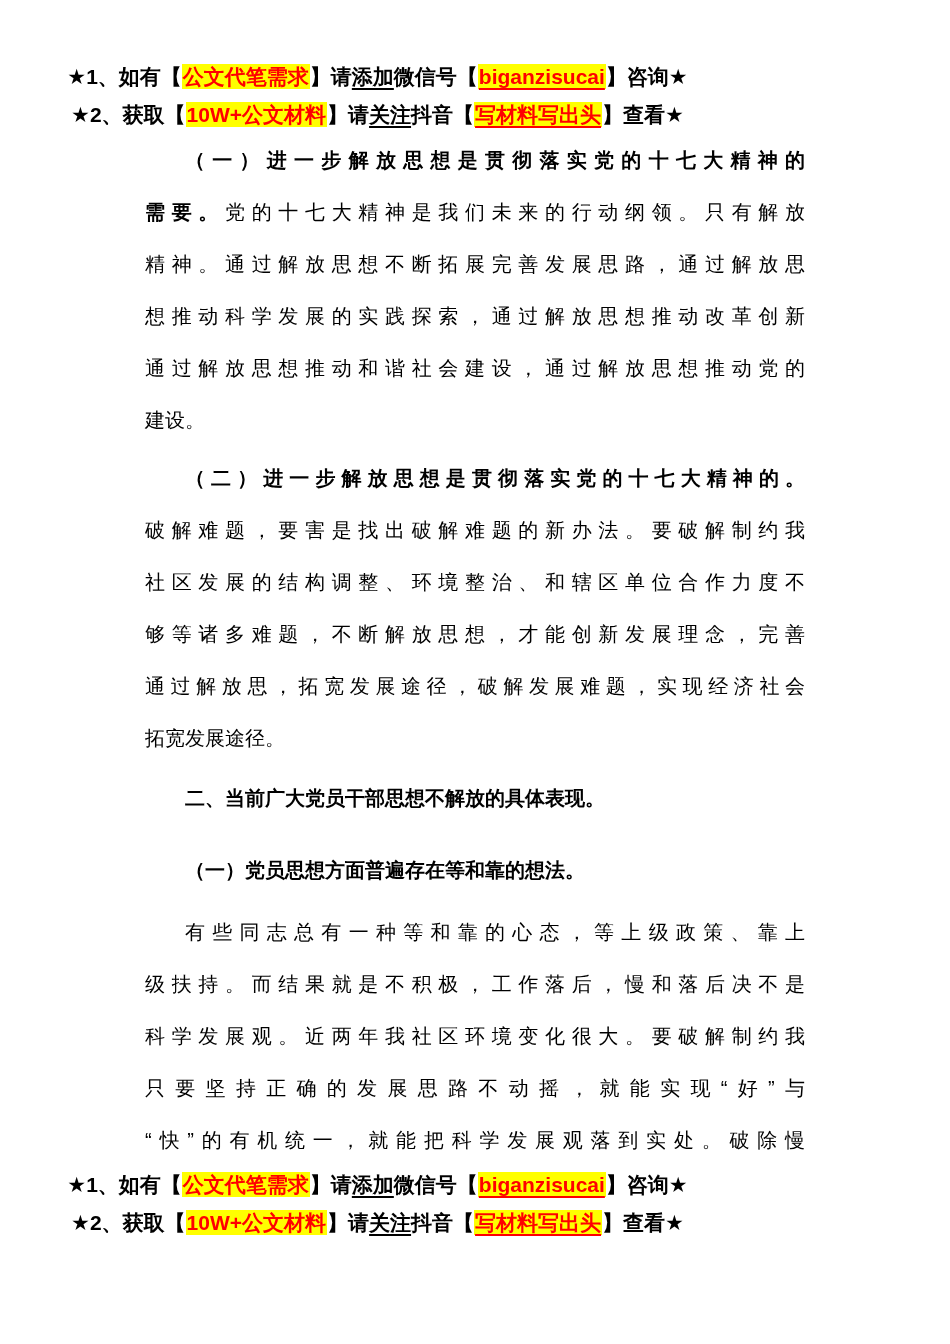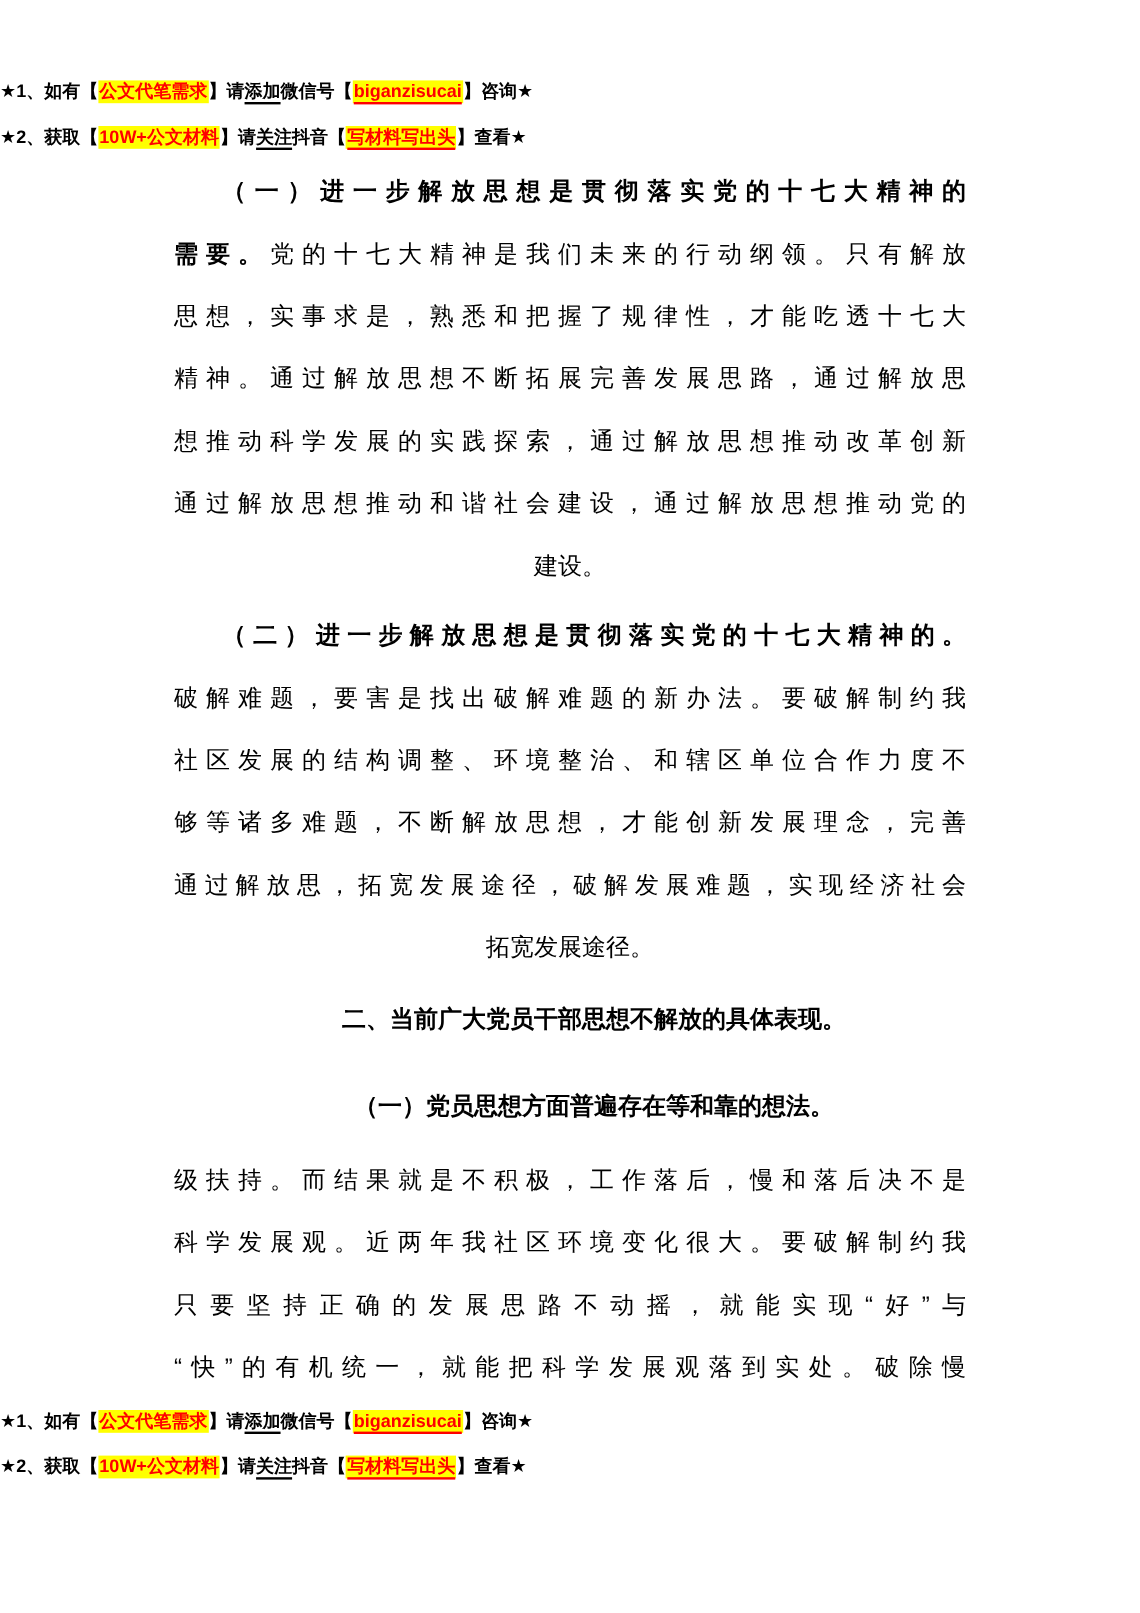--- a/index.html
+++ b/index.html
@@ -12,21 +12,22 @@
   body{
     width:950px;height:1344px;
     background:#ffffff;
     color:var(--ink);
     font-family:"Liberation Sans","DejaVu Sans",sans-serif;
     overflow:hidden;
   }
   
   .banner{
     width:755px;
-    font-size:15px;
+    text-align:center;
+    font-size:21px;
     font-weight:700;
     line-height:38px;
   }
   #header-banner{padding-top:58px;}
   #footer-banner{margin-top:0px;}
   .bline{height:38px;white-space:nowrap;}
   .seg{display:inline;}
   .seg-b{font-weight:700;color:var(--ink);}
   .seg-bu{
     font-weight:700;color:var(--ink);
@@ -56,21 +57,21 @@
   }
   .block{margin:0;}
   .block:nth-child(1){margin-top:0px;}
   .block:nth-child(2){margin-top:6px;}
   .block:nth-child(3){margin-top:8px;}
   .block:nth-child(4){margin-top:22px;font-family:Liberation Mono, monospace;}
   .block:nth-child(5){margin-top:8px;}
   .tline{
     height:52px;
     line-height:52px;
-    text-align:center;
+    text-align:left;
   }
   .tline.fill{
     text-align:justify;
     text-align-last:justify;
   }
   .tline.ind{text-indent:2em;}
   .tline.nowrap{white-space:nowrap;}
   .bold{font-weight:700;}
 </style>
 </head>
@@ -78,41 +79,41 @@
 
 <div class="banner" id="header-banner">
     <div class="bline"><span class="seg seg-b">★1、如有【</span><span class="seg seg-hl">公文代笔需求</span><span class="seg seg-b">】请</span><span class="seg seg-bu">添加</span><span class="seg seg-b">微信号【</span><span class="seg seg-hlu">biganzisucai</span><span class="seg seg-b">】咨询★</span></div>
     <div class="bline"><span class="seg seg-b">★2、获取【</span><span class="seg seg-hl">10W+公文材料</span><span class="seg seg-b">】请</span><span class="seg seg-bu">关注</span><span class="seg seg-b">抖音【</span><span class="seg seg-hlu">写材料写出头</span><span class="seg seg-b">】查看★</span></div>
   </div>
 
 <div class="doc" id="doc-body">
     <div class="block">
       <div class="tline fill ind"><span class="bold">（一）进一步解放思想是贯彻落实党的十七大精神的</span></div>
       <div class="tline fill"><span class="bold">需要。</span><span class="">党的十七大精神是我们未来的行动纲领。只有解放</span></div>
-      <div class="tline fill"><span class="">思想，实事求是，熟悉和把握了规律性，才能吃透十七大</span></div>
       <div class="tline fill"><span class="">精神。通过解放思想不断拓展完善发展思路，通过解放思</span></div>
       <div class="tline fill"><span class="">想推动科学发展的实践探索，通过解放思想推动改革创新</span></div>
       <div class="tline fill"><span class="">通过解放思想推动和谐社会建设，通过解放思想推动党的</span></div>
       <div class="tline"><span class="">建设。</span></div>
     </div>
     <div class="block">
       <div class="tline fill ind nowrap"><span class="bold">（二）进一步解放思想是贯彻落实党的十七大精神的。</span></div>
       <div class="tline fill"><span class="">破解难题，要害是找出破解难题的新办法。要破解制约我</span></div>
       <div class="tline fill"><span class="">社区发展的结构调整、环境整治、和辖区单位合作力度不</span></div>
       <div class="tline fill"><span class="">够等诸多难题，不断解放思想，才能创新发展理念，完善</span></div>
       <div class="tline fill"><span class="">通过解放思，拓宽发展途径，破解发展难题，实现经济社会</span></div>
       <div class="tline"><span class="">拓宽发展途径。</span></div>
     </div>
     <div class="block">
       <div class="tline ind nowrap"><span class="bold">二、当前广大党员干部思想不解放的具体表现。</span></div>
     </div>
     <div class="block">
       <div class="tline ind nowrap"><span class="bold">（一）党员思想方面普遍存在等和靠的想法。</span></div>
     </div>
     <div class="block">
+      <div class="tline fill ind"><span class="">有些同志总有一种等和靠的心态，等上级政策、靠上</span></div>
       <div class="tline fill"><span class="">级扶持。而结果就是不积极，工作落后，慢和落后决不是</span></div>
       <div class="tline fill"><span class="">科学发展观。近两年我社区环境变化很大。要破解制约我</span></div>
       <div class="tline fill"><span class="">只要坚持正确的发展思路不动摇，就能实现“好”与</span></div>
       <div class="tline fill"><span class="">“快”的有机统一，就能把科学发展观落到实处。破除慢</span></div>
     </div>
   </div>
 
 <div class="banner" id="footer-banner">
     <div class="bline"><span class="seg seg-b">★1、如有【</span><span class="seg seg-hl">公文代笔需求</span><span class="seg seg-b">】请</span><span class="seg seg-bu">添加</span><span class="seg seg-b">微信号【</span><span class="seg seg-hlu">biganzisucai</span><span class="seg seg-b">】咨询★</span></div>
     <div class="bline"><span class="seg seg-b">★2、获取【</span><span class="seg seg-hl">10W+公文材料</span><span class="seg seg-b">】请</span><span class="seg seg-bu">关注</span><span class="seg seg-b">抖音【</span><span class="seg seg-hlu">写材料写出头</span><span class="seg seg-b">】查看★</span></div>

